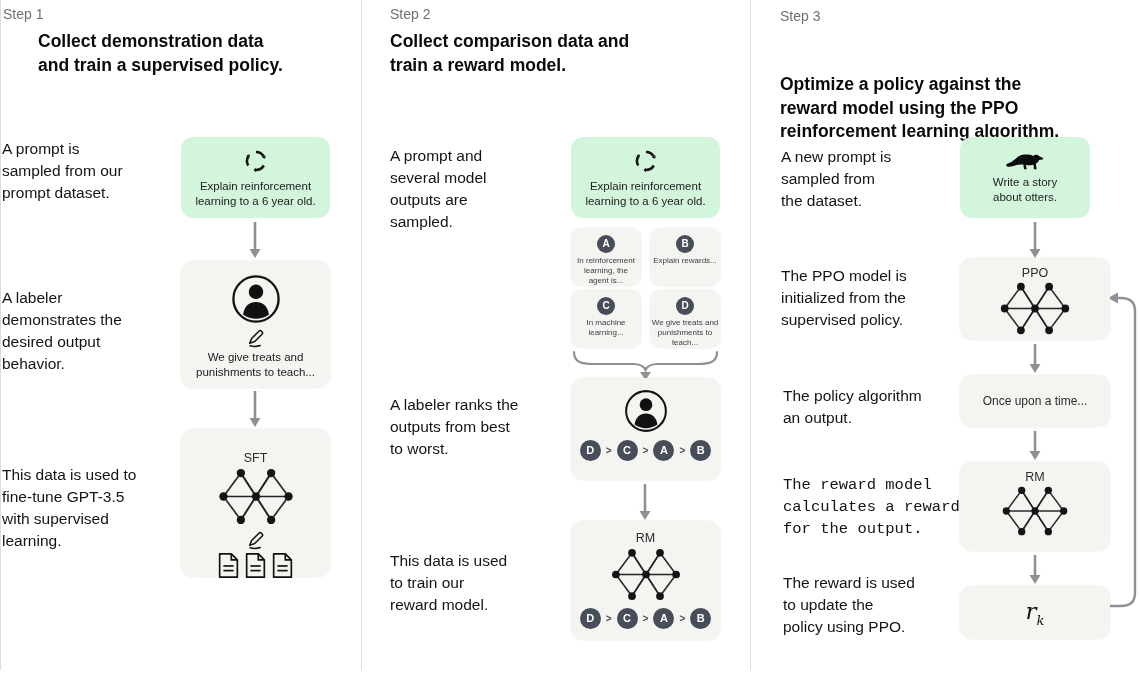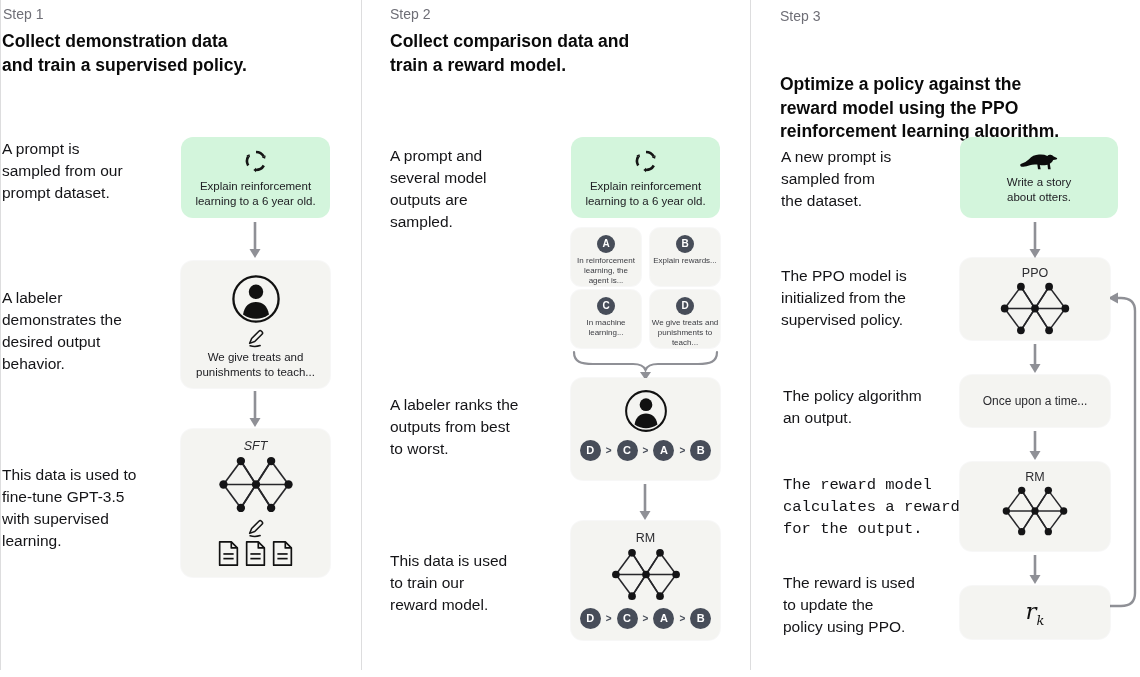--- a/index.html
+++ b/index.html
@@ -93,21 +93,21 @@
   </defs>
 </svg>
 
 <div class="canvas">
 
   <div class="rule" style="left:0;"></div>
   <div class="rule" style="left:361px;"></div>
   <div class="rule" style="left:750px;"></div>
 
   <div class="step-label" style="left:3px;top:6px;">Step 1</div>
-  <div class="step-title" style="left:2px;top:30px;width:350px;">Collect demonstration data
+  <div class="step-title" style="left:2px;top:30px;width:350px;padding-left:36px;">Collect demonstration data
 and train a supervised policy.</div>
 
   <div class="caption" style="left:2px;top:138px;">A prompt is
 sampled from our
 prompt dataset.</div>
   <div class="caption" style="left:2px;top:287px;">A labeler
 demonstrates the
 desired output
 behavior.</div>
   <div class="caption" style="left:2px;top:464px;">This data is used to
@@ -136,21 +136,21 @@
       </svg>
     <div class="box-note" style="margin-top:2px;">We give treats and
 punishments to teach...</div>
   </div>
 
   <svg class="varrow" style="left:247px;top:391px;" width="16" height="36">
       <use href="#dn-arrow-36"></use>
     </svg>
 
   <div class="box" style="left:181px;top:429px;width:149px;height:148px;">
-    <div class="box-label" style="margin-top:10px;font-style:italic;">SFT</div>
+    <div class="box-label" style="margin-top:22px;">SFT</div>
     <svg class="mx" style="margin-top:2px;" width="76" height="59" viewBox="0 0 100 78">
         <use href="#net-graph"></use>
       </svg>
     <svg class="mx" style="margin-top:2px;" width="20" height="22" viewBox="0 0 22 22">
         <use href="#pencil-glyph"></use>
       </svg>
     <div class="center-flex" style="gap:4px;margin-top:2px;">
       <svg width="23" height="27" viewBox="0 0 24 29">
           <use href="#doc-glyph"></use>
         </svg>
@@ -266,21 +266,21 @@
 for the output.</div>
   <div class="caption" style="left:783px;top:572px;">The reward is used
 to update the
 policy using PPO.</div>
 
   <svg style="position:absolute;left:1103px;top:284px;" width="37" height="340" viewBox="0 0 37 340">
     <path d="M6 322 H18 Q32 322 32 309 V27 Q32 14 18 14 H15" fill="none" stroke="#8f9096" stroke-width="2.4" stroke-linecap="round"></path>
     <polygon points="15,8.5 15,19.5 5,14" fill="#8f9096"></polygon>
   </svg>
 
-  <div class="gbox" style="left:960px;top:137px;width:158px;height:81px;">
+  <div class="gbox" style="left:960px;top:137px;width:130px;height:81px;">
     <svg class="mx" style="margin-top:12px;" width="40" height="22" viewBox="0 0 48 26">
         <use href="#otter-glyph"></use>
       </svg>
     <div class="box-note" style="margin-top:4px;">Write a story
 about otters.</div>
   </div>
 
   <svg class="varrow" style="left:1027px;top:222px;" width="16" height="36">
       <use href="#dn-arrow-36"></use>
     </svg>

